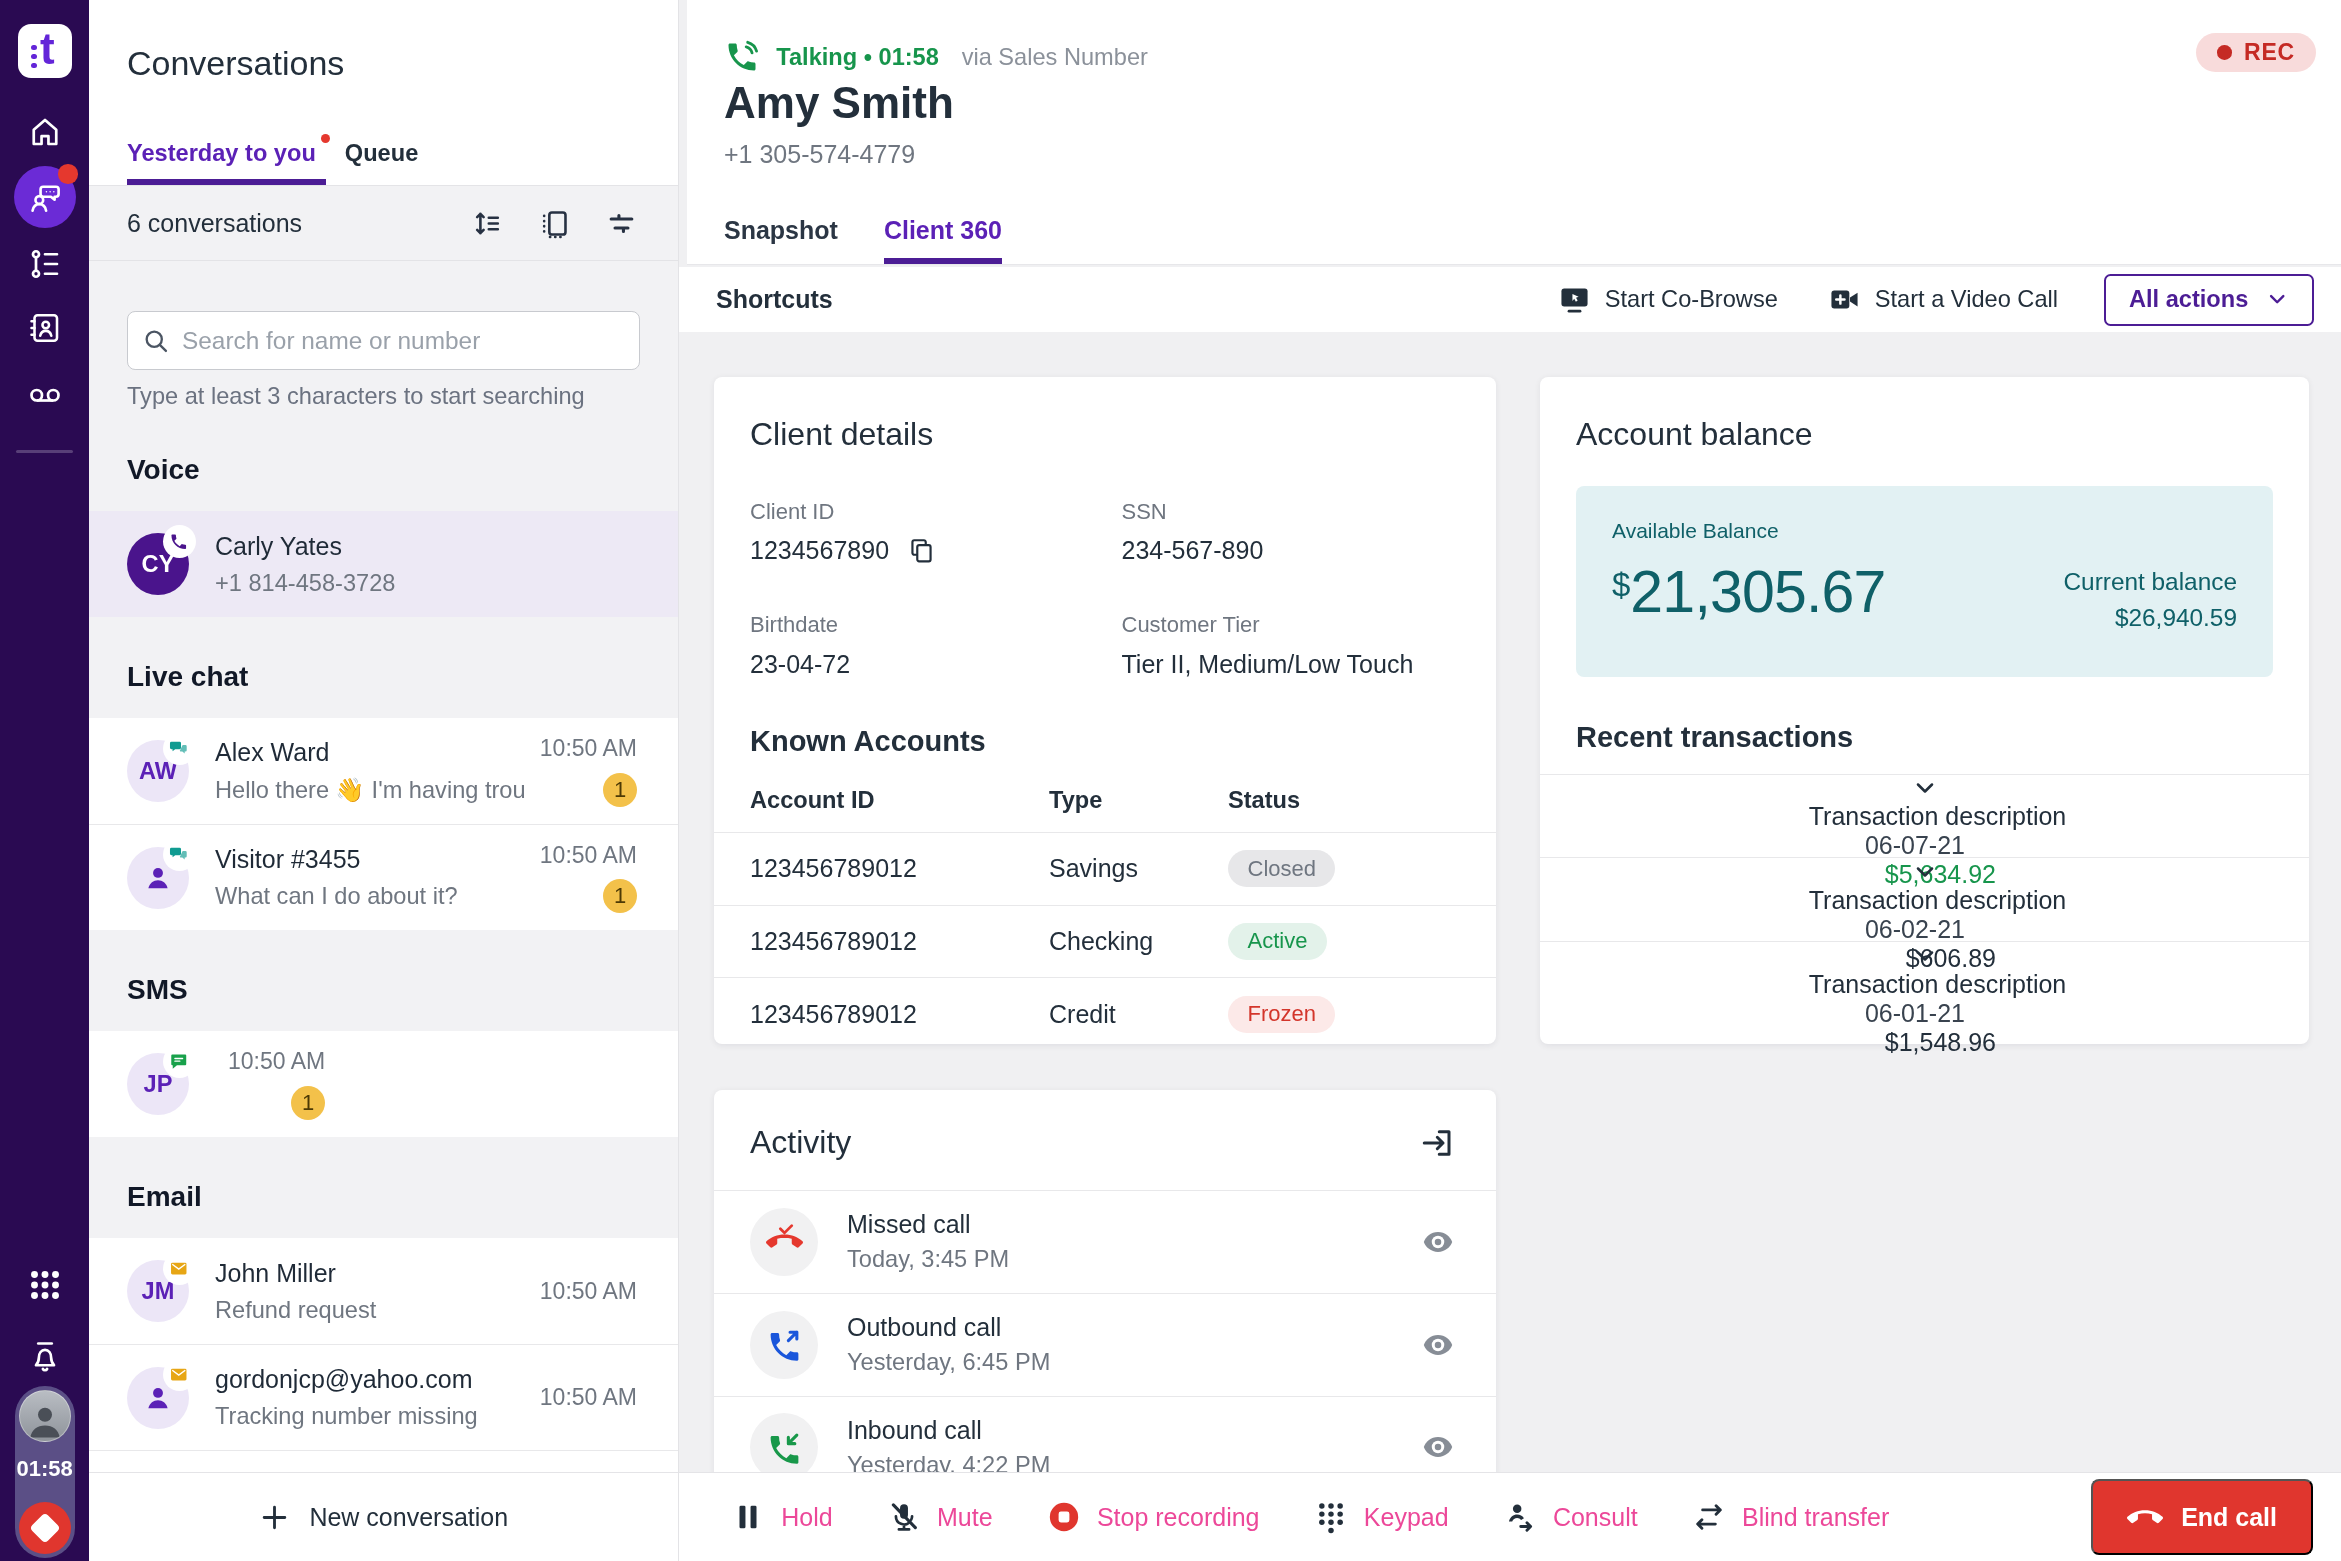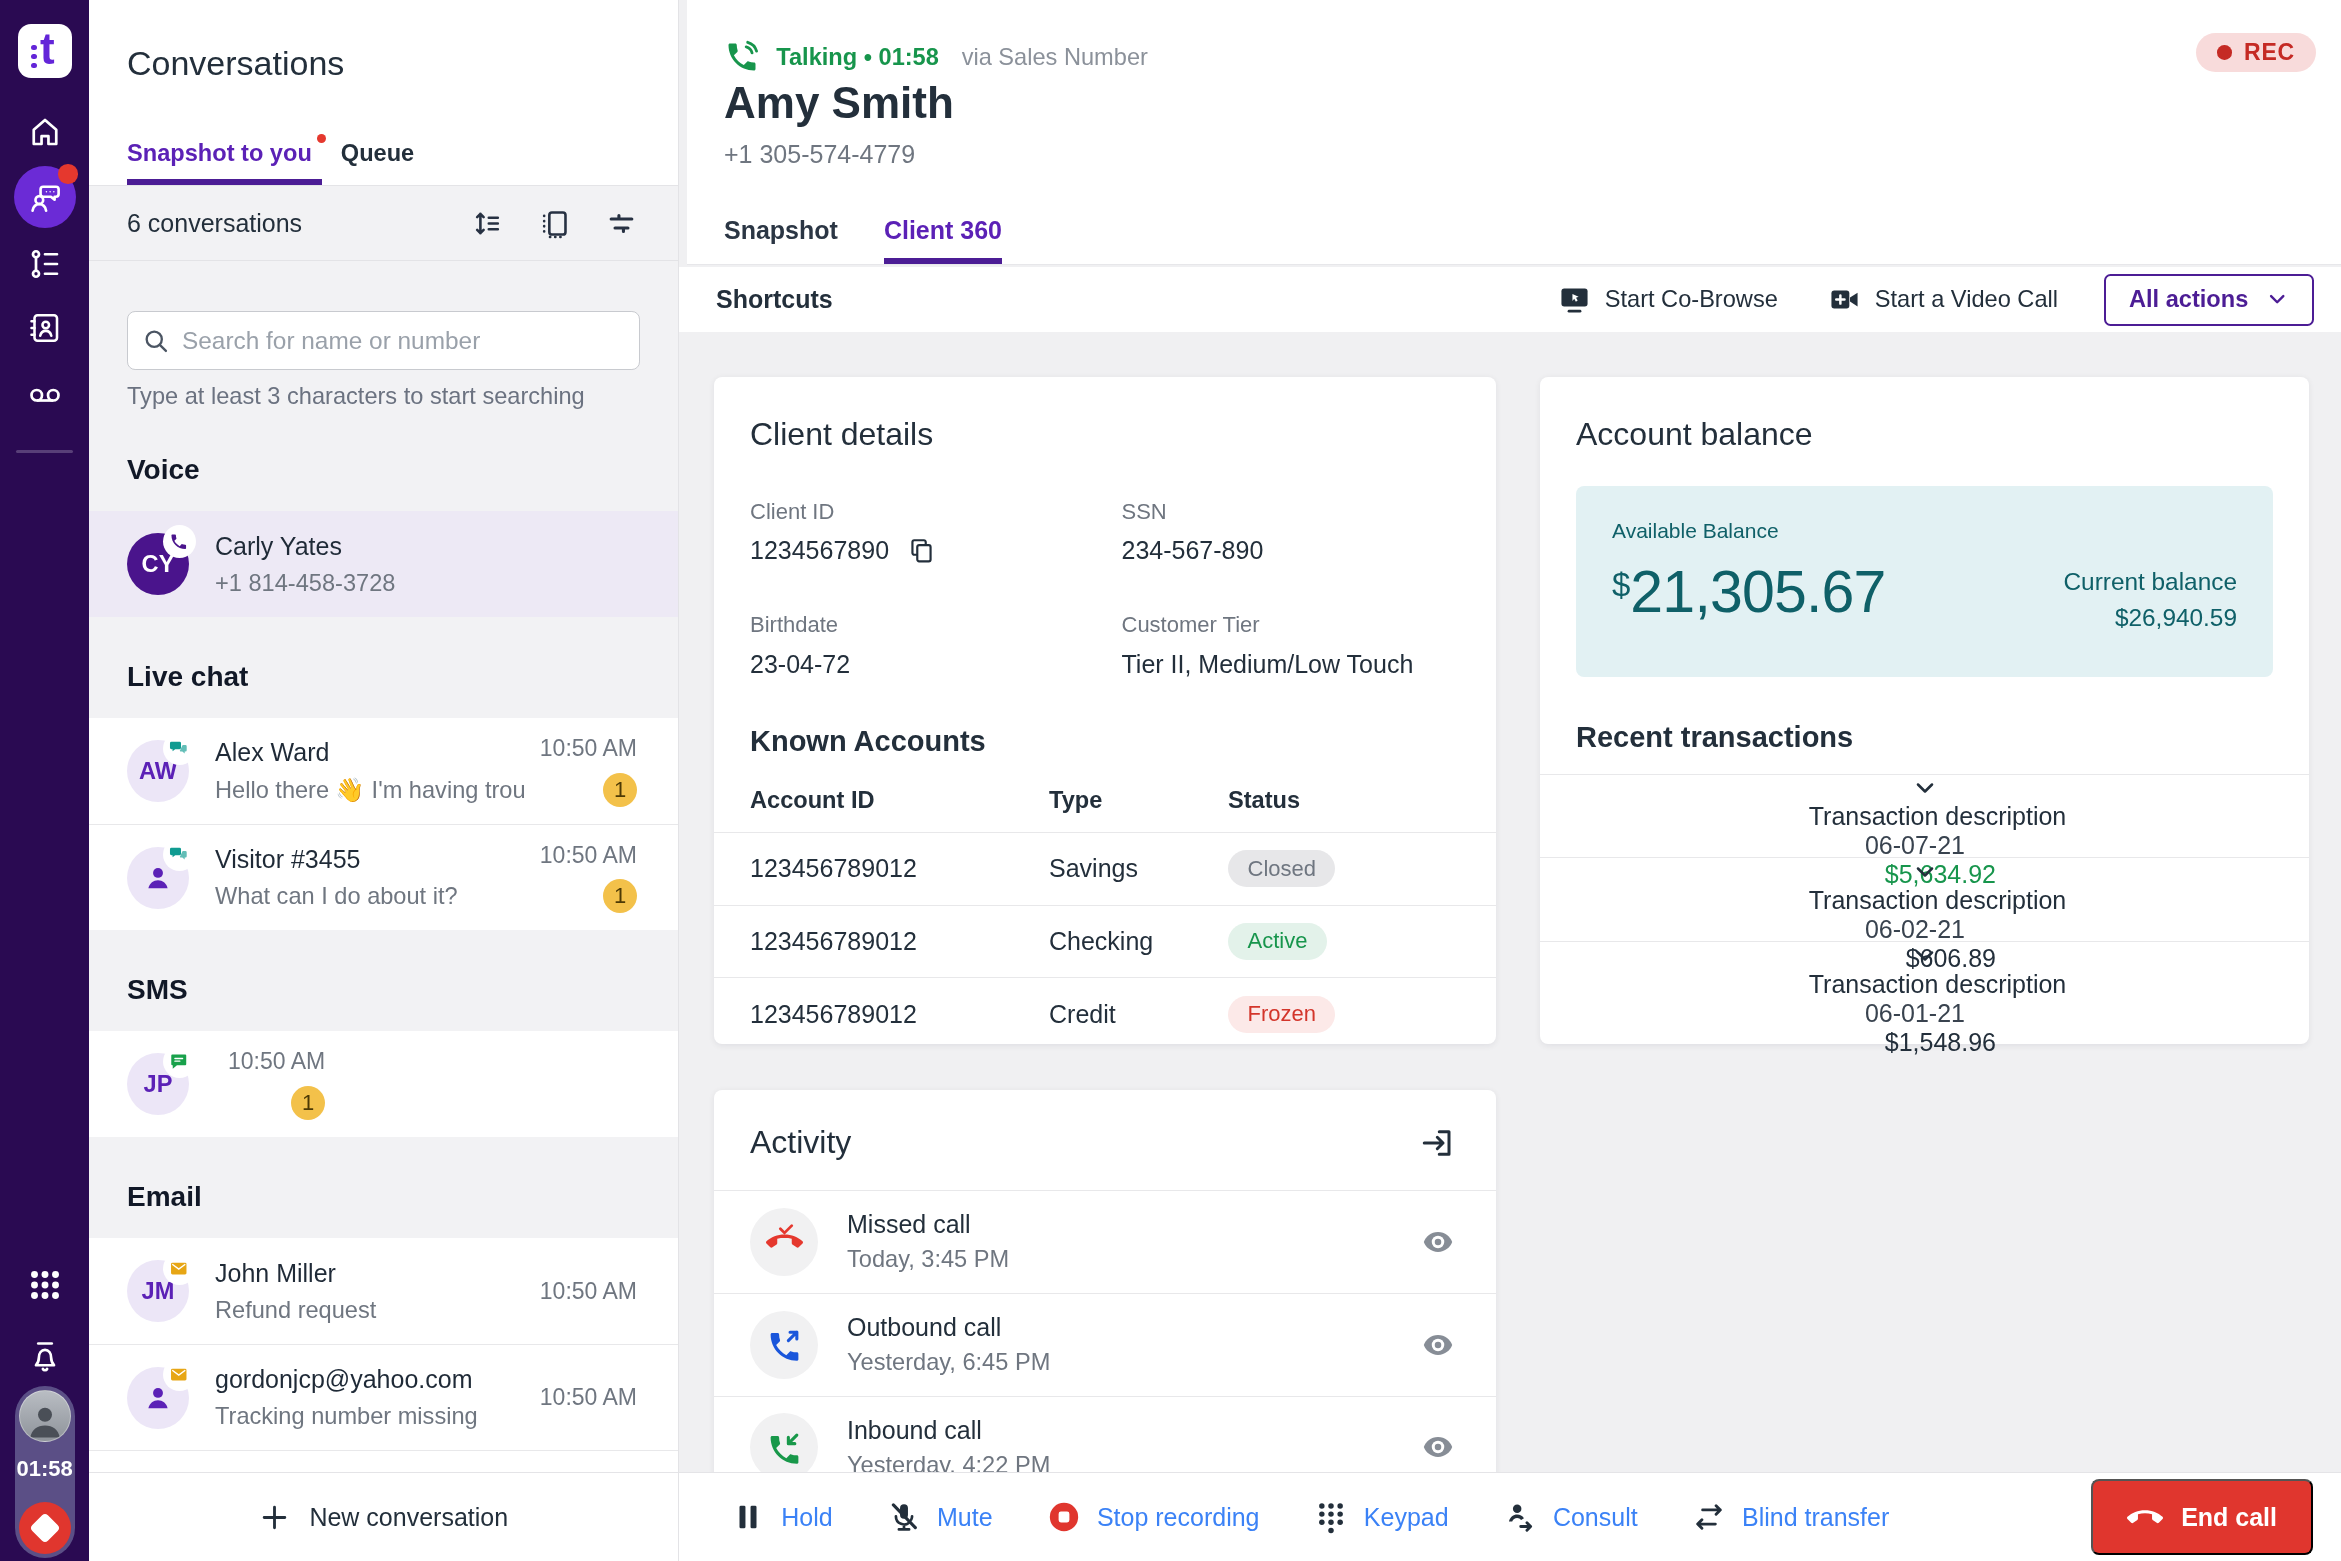--- a/index.html
+++ b/index.html
@@ -128,21 +128,21 @@
   .act-row { display: flex; align-items: center; height: 102px; padding: 0 41px 0 36px; }
   .act-row + .hr { margin: 0; }
   .act-ico { width: 68px; height: 68px; border-radius: 50%; background: #f1f1f2; display: flex; align-items: center; justify-content: center; margin-right: 29px; flex: none; }
   .act-ico svg { width: 37px; height: 37px; }
   .act-main { flex: 1; }
   .act-label { font-size: 25px; color: #232f3b; }
   .act-time { margin-top: 7.3px; font-size: 23.6px; color: #6f7680; }
   .eye { width: 34px; height: 34px; }
 
   .controls { position: absolute; bottom: 0; left: 0; right: 0; height: 89px; background: #fff; border-top: 1.6px solid #e4e4e7; display: flex; align-items: center; padding: 0 29px 0 52px; z-index: 6; }
-  .ctrl { display: flex; align-items: center; gap: 16.3px; margin-right: 54px; font-size: 25px; font-weight: 500; color: #3b82f6; justify-content: flex-end; }
+  .ctrl { display: flex; align-items: center; gap: 16.3px; margin-right: 54px; font-size: 25px; font-weight: 500; color: #ec4899; justify-content: flex-end; }
   .ctrl svg { width: 34px; height: 34px; color: #232f3b; }
   .ctrl-spacer { flex: 1; }
   .end-call { height: 76px; padding: 0 34px; background: #e0362e; border-radius: 8.1px; color: #fff; font-size: 25px; font-weight: 600; display: flex; align-items: center; gap: 18px; }
   .end-call svg { width: 36px; height: 36px; }
 </style>
 </head>
 <body>
 
 <nav class="rail">
   <div class="logo">
@@ -220,21 +220,21 @@
         <span class="diamond"></span>
       </div>
   </div>
 </nav>
 
 <aside class="panel">
   <div class="panel-head">
     <div class="panel-title">Conversations</div>
     <div class="panel-tabs">
       <div class="ptab active">
-        <span>Snapshot to you</span>
+        <span>Yesterday to you</span>
         <span class="alert-dot"></span>
       </div>
       <div class="ptab">
         <span>Queue</span>
       </div>
     </div>
   </div>
 
   <div class="list">
     <div class="list-header">

